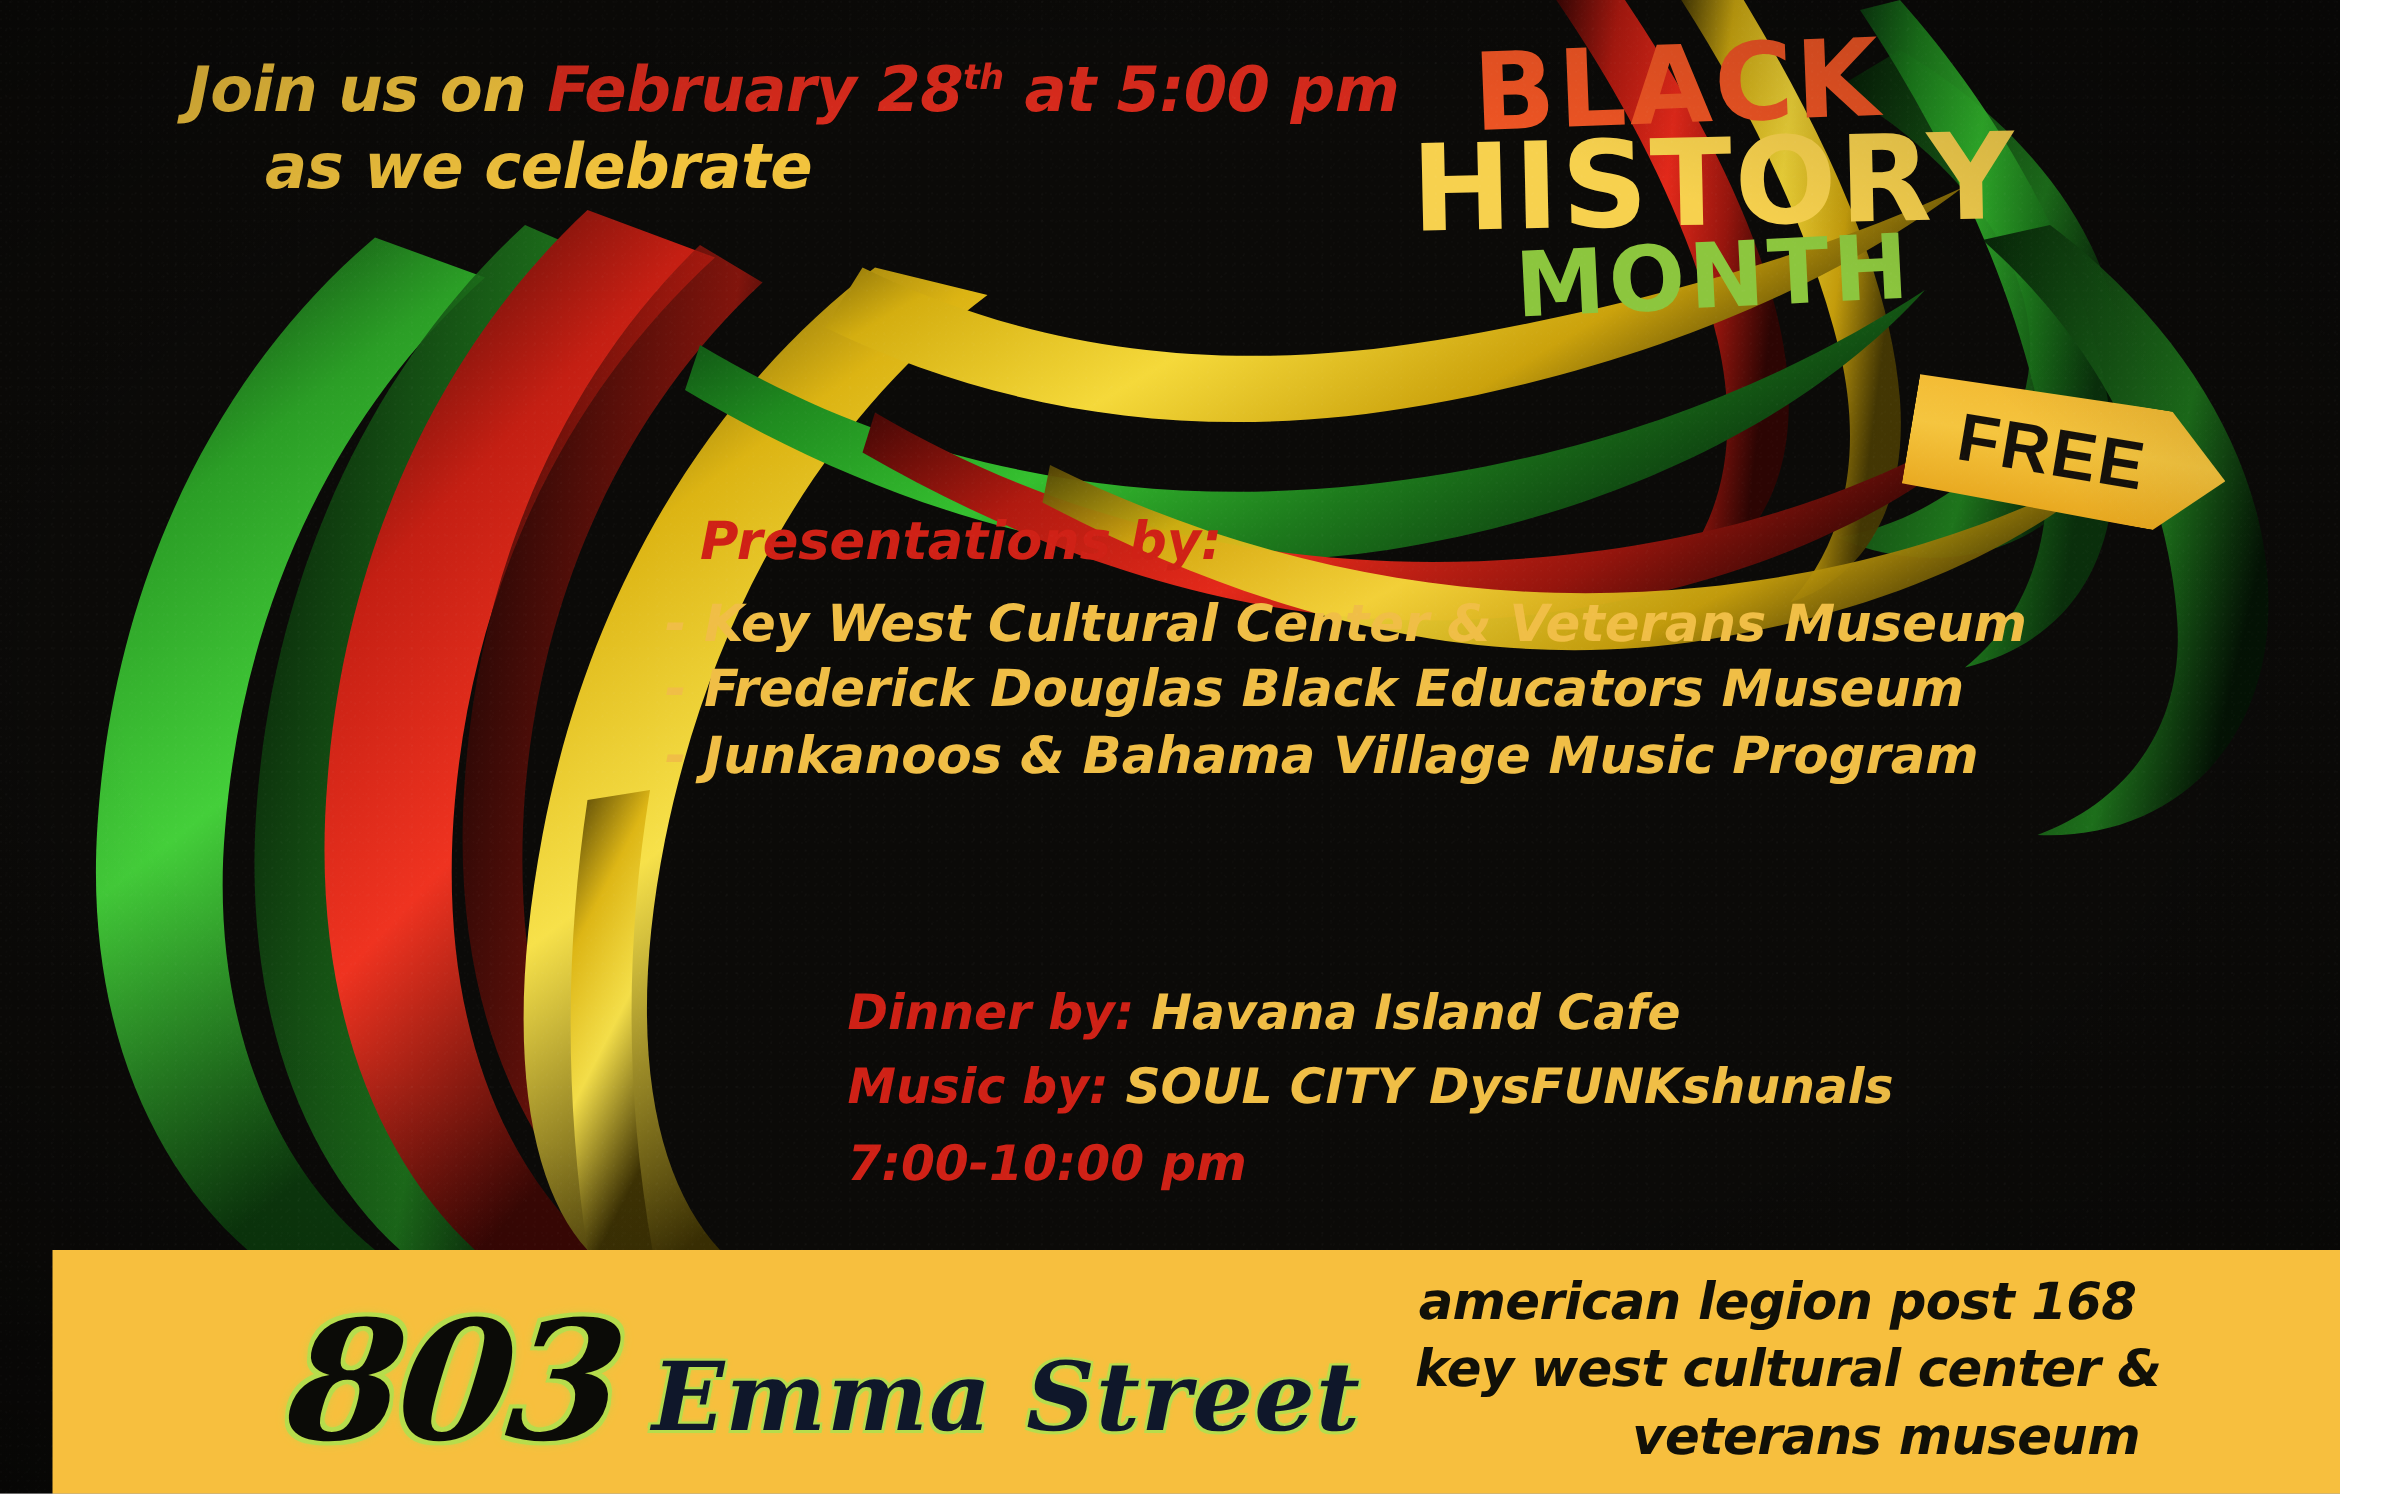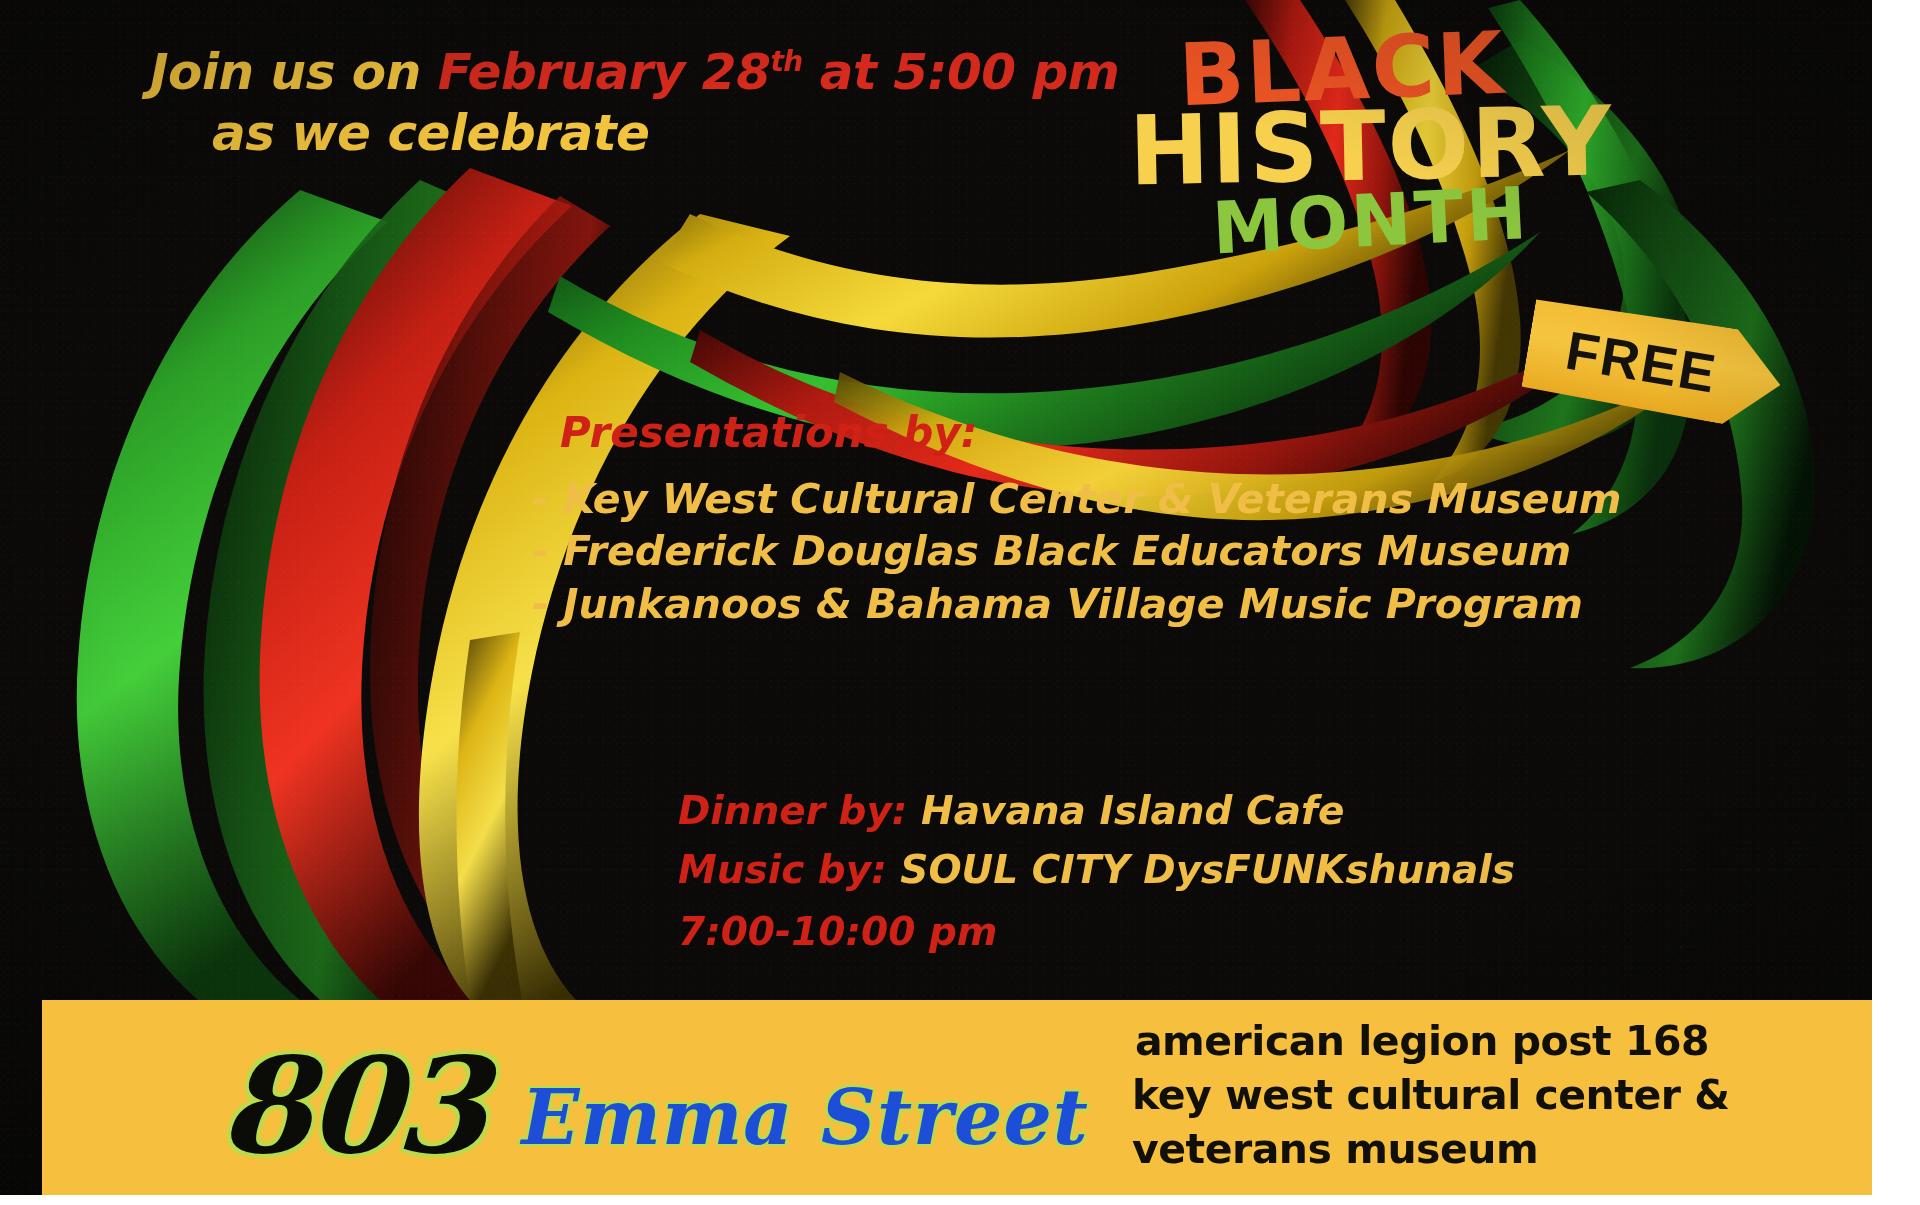--- a/index.html
+++ b/index.html
@@ -247,21 +247,21 @@
     text-shadow:
       0 0 2px #b7dd4e, 0 0 5px #b7dd4e, 0 0 9px #b7dd4e,
       3px 3px 0 #b7dd4e, -3px 3px 0 #b7dd4e, 3px -3px 0 #b7dd4e, -3px -3px 0 #b7dd4e;
     transform: skewX(-6deg);
   }
   #addr-street {
     font-family: "DejaVu Serif", serif;
     font-style: italic;
     font-weight: bold;
     font-size: 76px;
-    color: #1d4ed8;
+    color: #0f172a;
     line-height: 1;
     margin-left: 26px;
     margin-bottom: 16px;
     letter-spacing: 1px;
     text-shadow:
       0 0 2px #b7dd4e, 0 0 5px #b7dd4e,
       2px 2px 0 #b7dd4e, -2px 2px 0 #b7dd4e, 2px -2px 0 #b7dd4e, -2px -2px 0 #b7dd4e;
   }
   #venue-block {
     position: absolute;
@@ -271,23 +271,24 @@
     text-align: center;
   }
   .venue-line {
     font-family: "DejaVu Sans", sans-serif;
     font-weight: bold;
     font-size: 41px;
     color: #111008;
     line-height: 1.32;
     white-space: nowrap;
     letter-spacing: -.5px;
+    font-style: italic;
   }
   .venue-line.l2 { text-align: right; }
-  .venue-line.l3 { text-align: left; }
+  .venue-line.l3 { text-align: right; }
 
   
   #scan-right-margin {
     position: absolute;
     right: 0; top: 0;
     width: 48px;
     height: 1205px;
     background: #ffffff;
     z-index: 9;
   }

